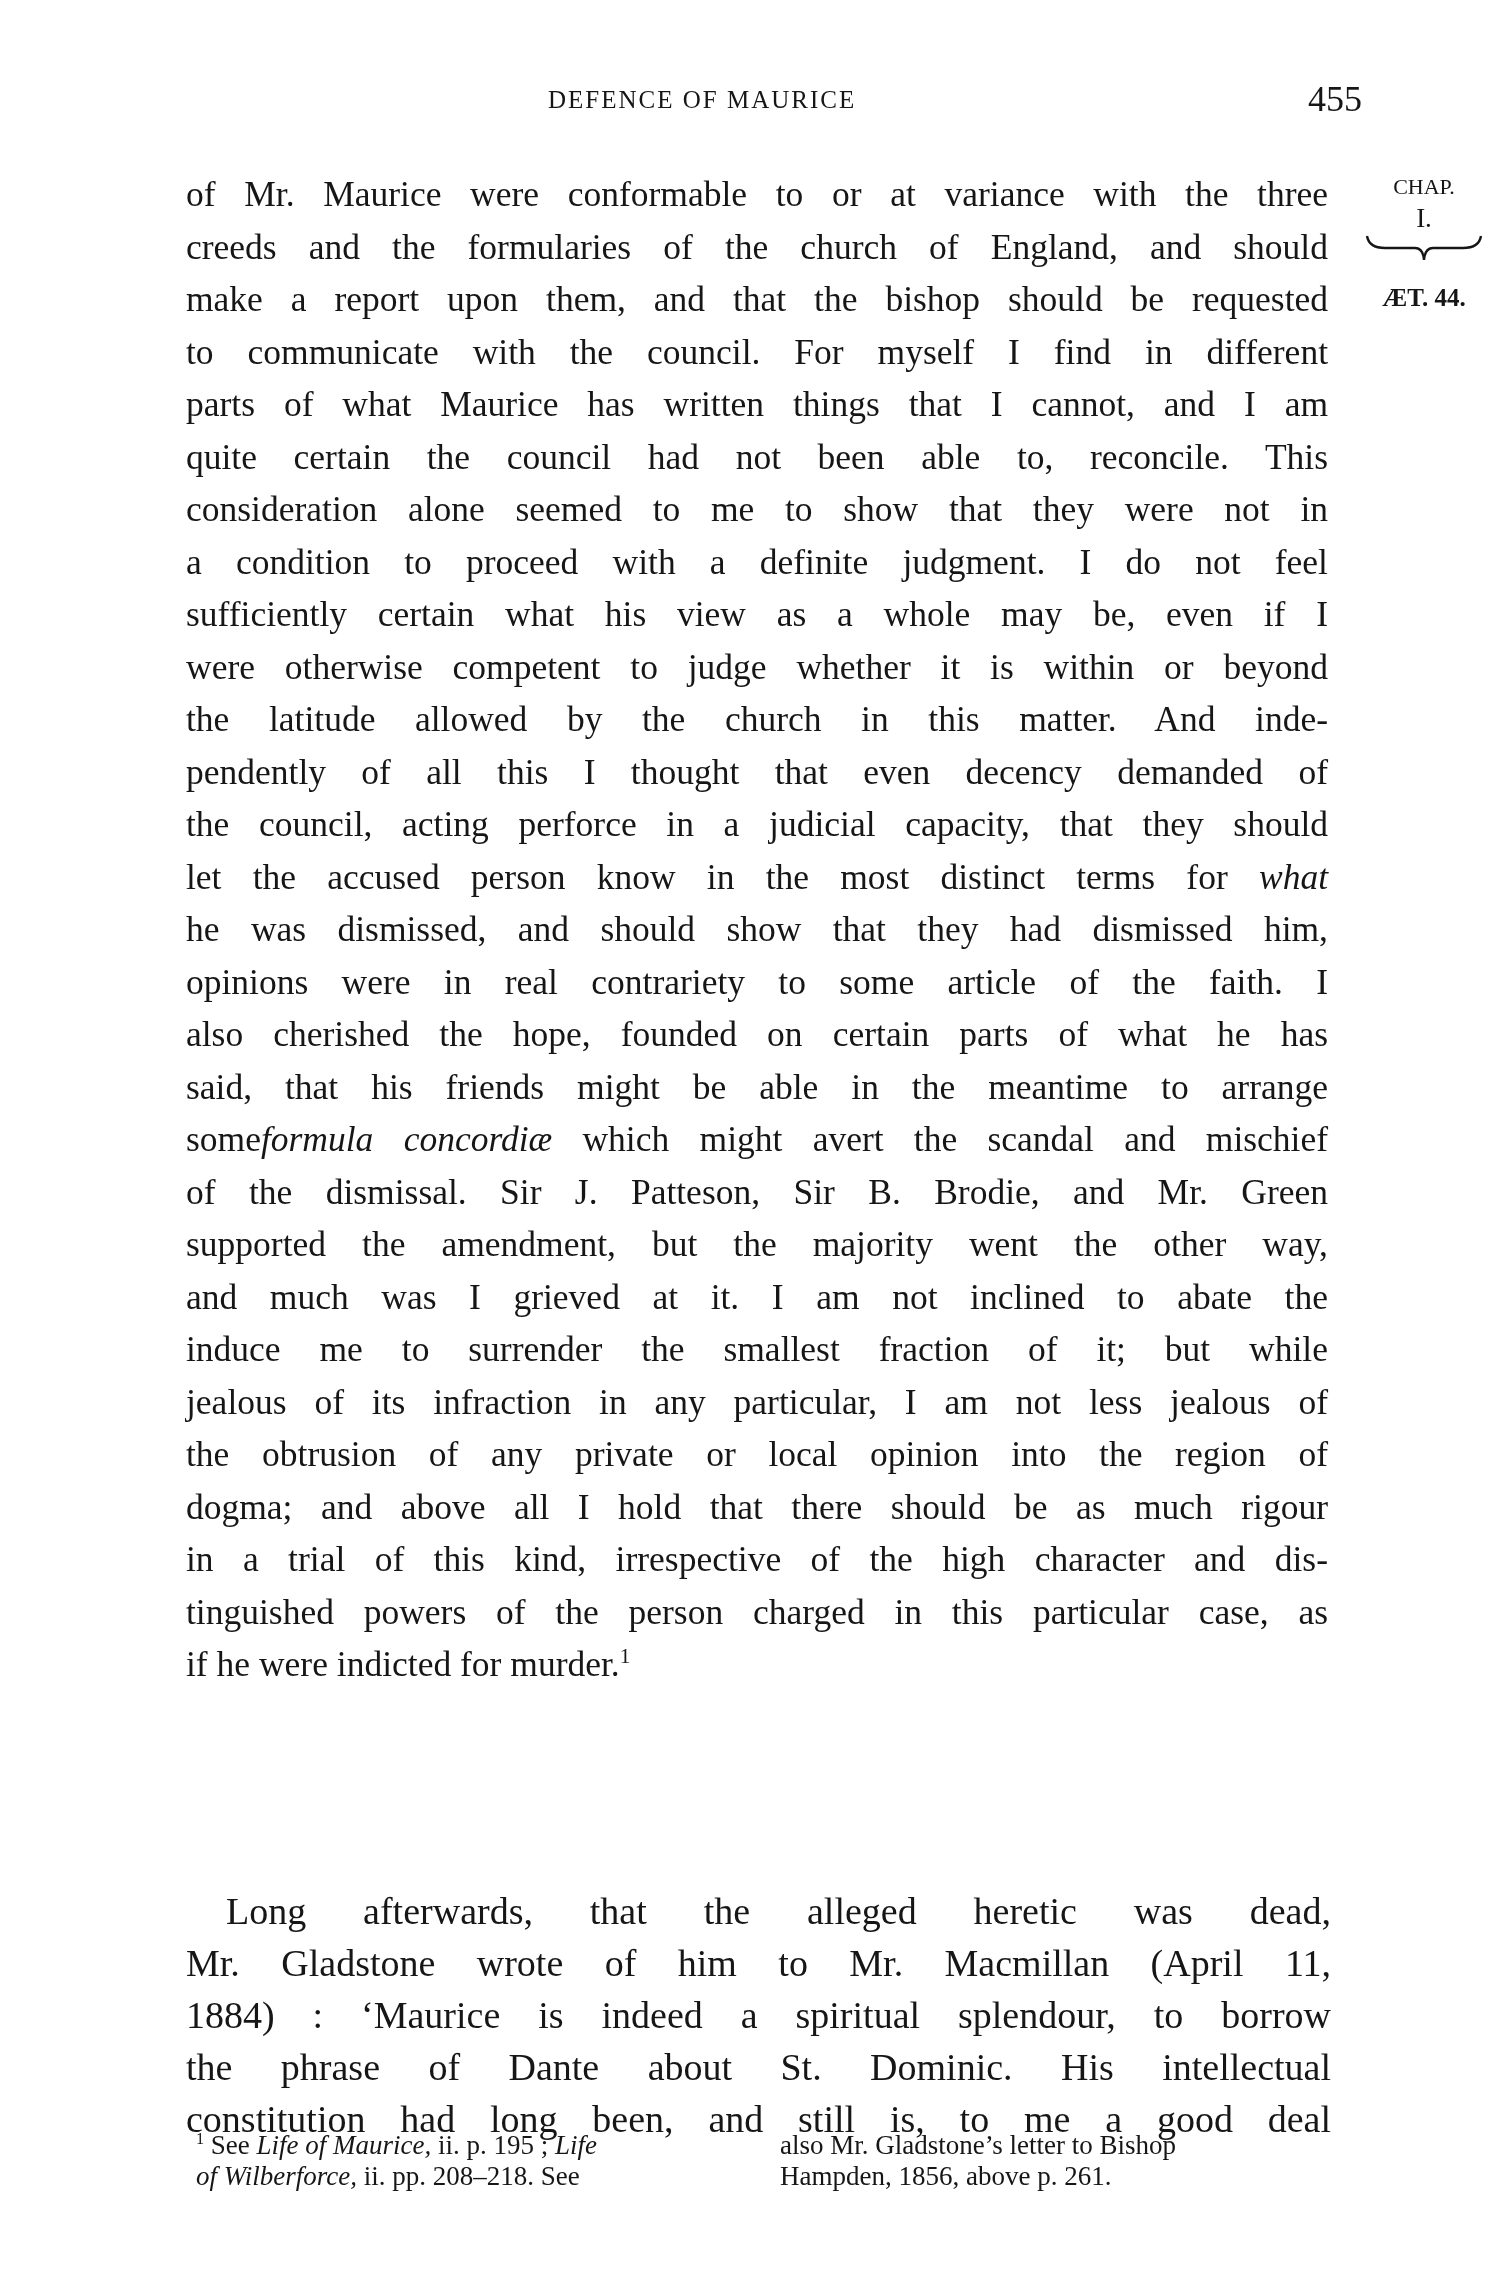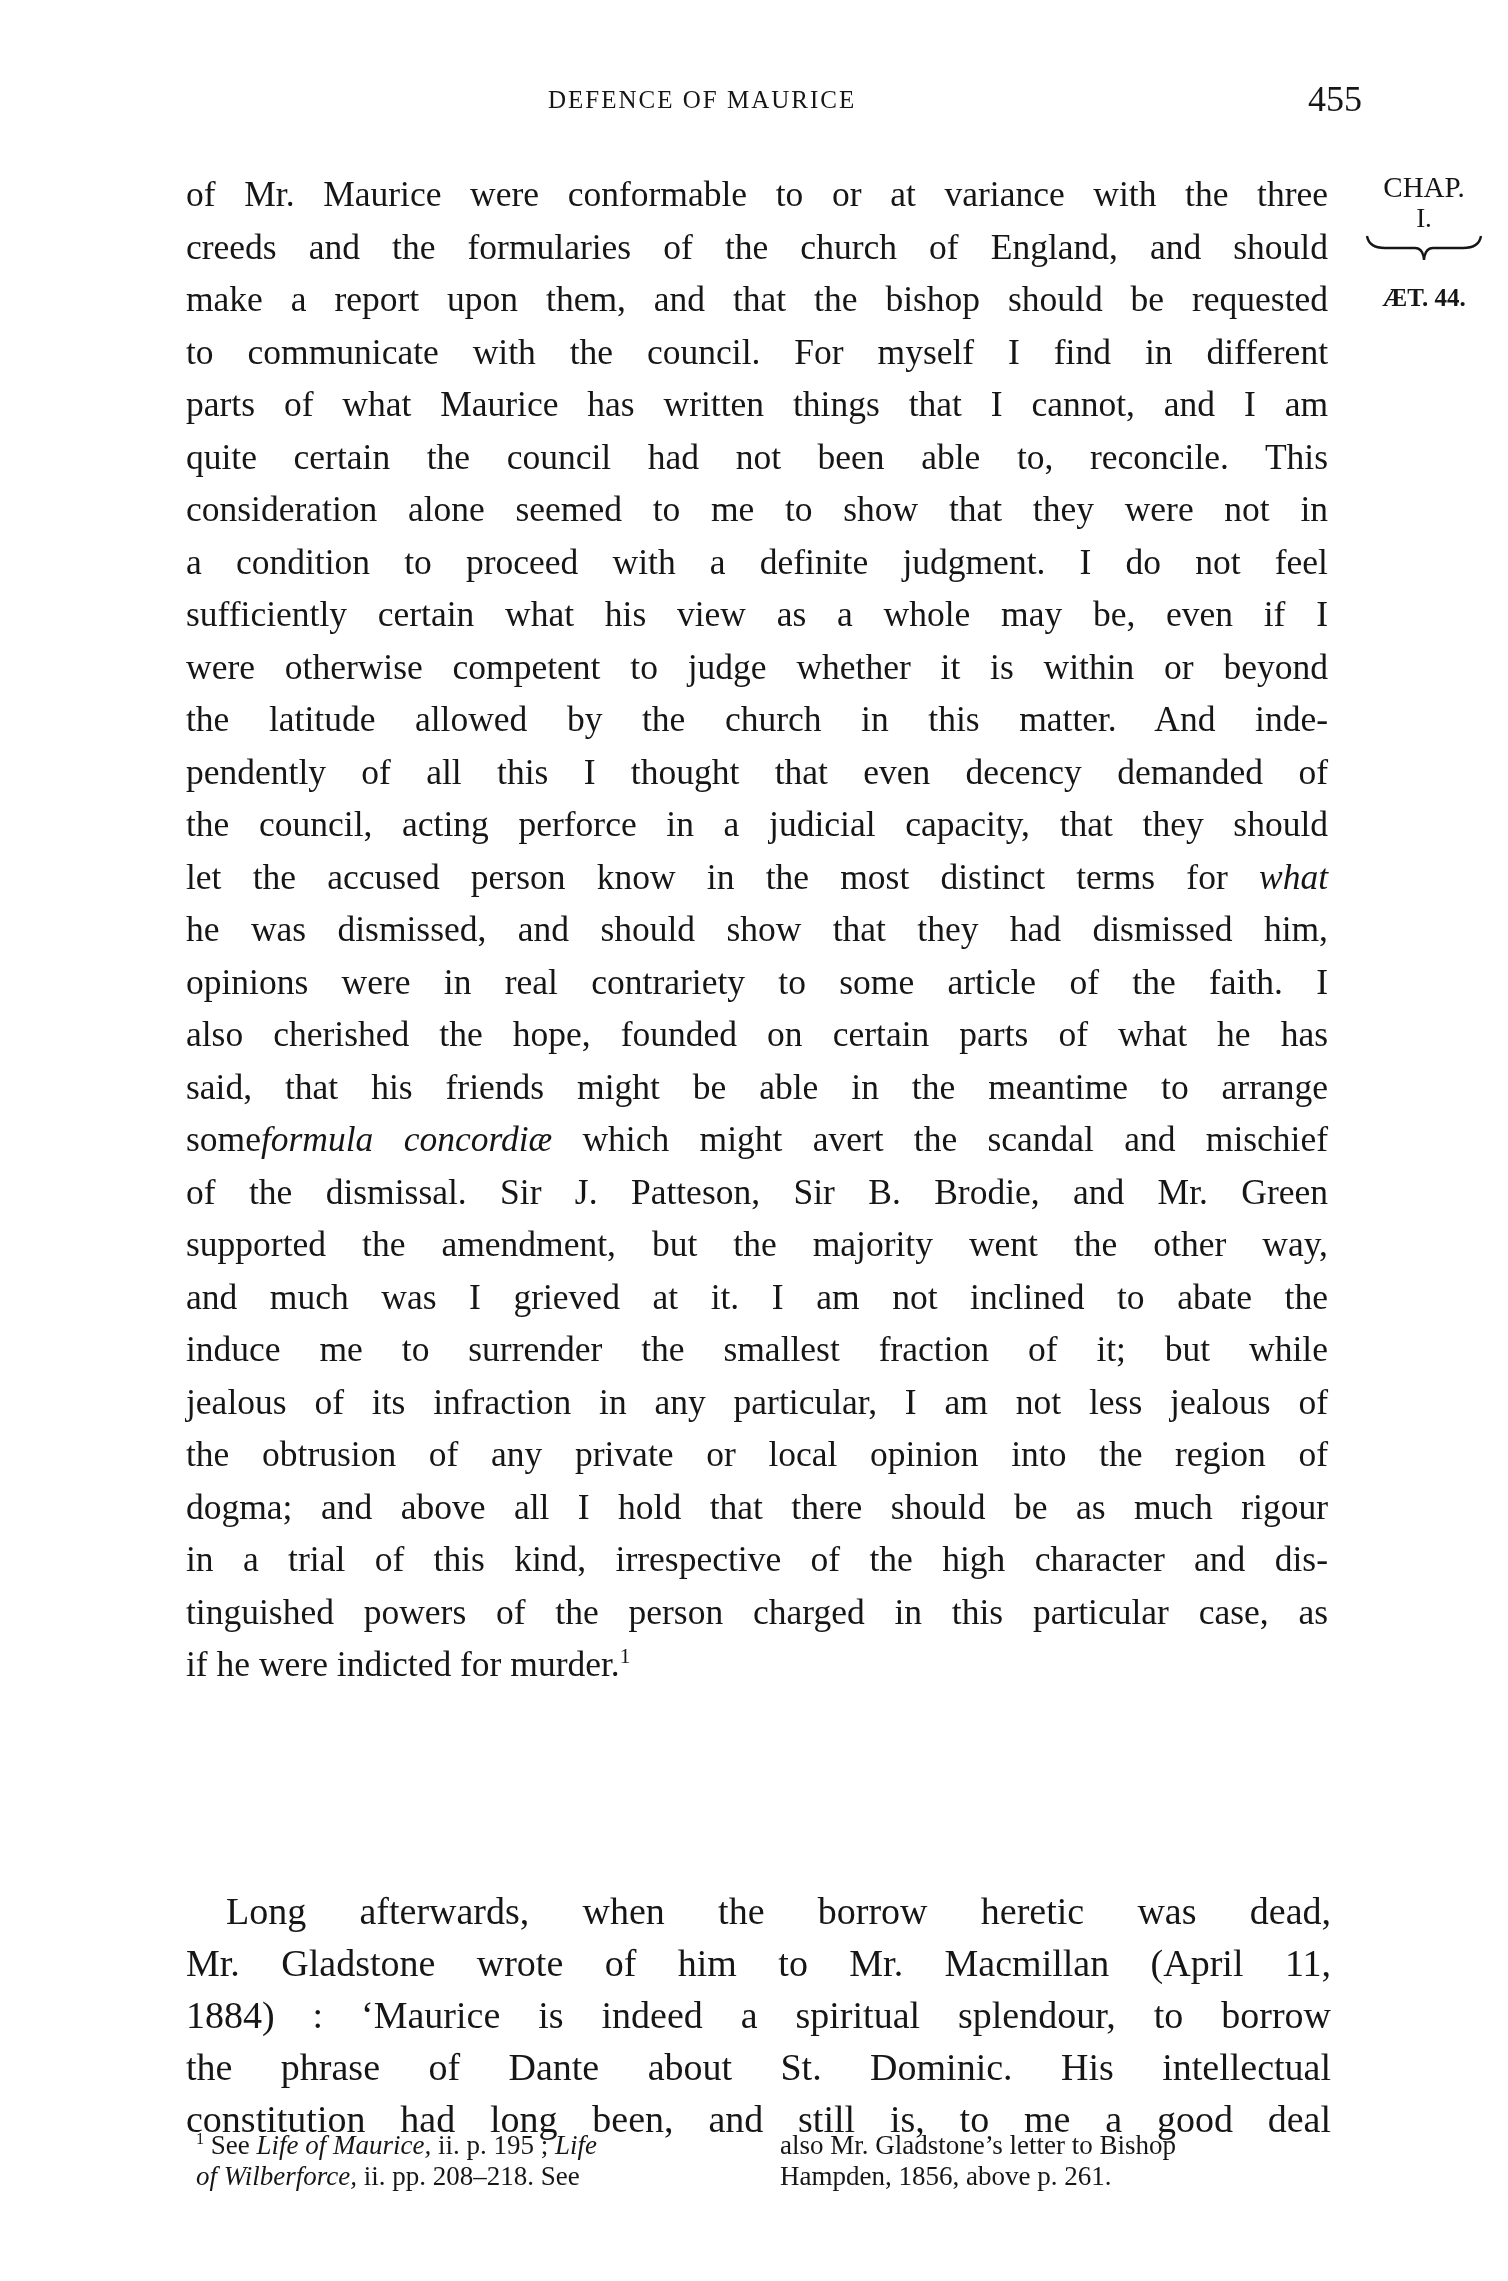--- a/index.html
+++ b/index.html
@@ -11,21 +11,21 @@
     .page-number { position: absolute; left: 1295px; top: -8px; font-size: 36px; font-family: "Liberation Serif", serif; }
     .body-text { position: absolute; left: 186px; top: 168px; width: 1142px; }
     .line { display: block; font-family: "Liberation Serif", serif; font-size: 35.5px; line-height: 52.5px;
             height: 52.5px; white-space: nowrap; text-align: justify; text-align-last: justify; }
     .line.last { text-align-last: left; }
     .para2 { position: absolute; left: 186px; top: 1885px; width: 1145px; }
     .para2 .line { font-size: 38px; line-height: 52px; height: 52px; }
     .para2 .line.first { padding-left: 40px; }
     .sidenote { position: absolute; left: 1354px; top: 170px; width: 140px; text-align: center;
                 font-family: "Liberation Serif", serif; }
-    .sidenote .chap { font-size: 29px; line-height: 34px; }
+    .sidenote .chap { font-size: 22px; line-height: 34px; }
     .sidenote .num { font-size: 27px; line-height: 28px; }
     .sidenote .brace { display: block; margin: 2px auto 0; }
     .sidenote .aet { font-size: 25px; font-weight: bold; line-height: 32px; margin-top: 20px; }
     .footnotes { position: absolute; top: 2130px; left: 186px; width: 1145px; font-family: "Liberation Serif", serif;
                  font-size: 27px; line-height: 31px; }
     .fn-col { position: absolute; top: 0; white-space: nowrap; }
     .fn-left { left: 10px; }
     .fn-right { left: 594px; }
     i { font-style: italic; }
     sup { font-size: 60%; vertical-align: super; line-height: 0; }
@@ -73,21 +73,21 @@
   <span class="line">induce me to surrender the smallest fraction of it; but while</span>
   <span class="line">jealous of its infraction in any particular, I am not less jealous of</span>
   <span class="line">the obtrusion of any private or local opinion into the region of</span>
   <span class="line">dogma; and above all I hold that there should be as much rigour</span>
   <span class="line">in a trial of this kind, irrespective of the high character and dis-</span>
   <span class="line">tinguished powers of the person charged in this particular case, as</span>
   <span class="line last"><span>if he were indicted for murder.</span><sup>1</sup></span>
 </div>
 
 <div class="para2">
-  <span class="line first">Long afterwards, when the borrow heretic was dead,</span>
+  <span class="line first">Long afterwards, that the alleged heretic was dead,</span>
   <span class="line">Mr. Gladstone wrote of him to Mr. Macmillan (April 11,</span>
   <span class="line">1884) : ‘Maurice is indeed a spiritual splendour, to borrow</span>
   <span class="line">the phrase of Dante about St. Dominic.  His intellectual</span>
   <span class="line">constitution had long been, and still is, to me a good deal</span>
 </div>
 
 <div class="footnotes">
   <div class="fn-col fn-left">
     <div><sup>1</sup><span> See </span><i>Life of Maurice,</i><span> ii. p. 195 ; </span><i>Life</i></div>
     <div><i>of Wilberforce,</i><span> ii.  pp.  208–218.   See</span></div>

